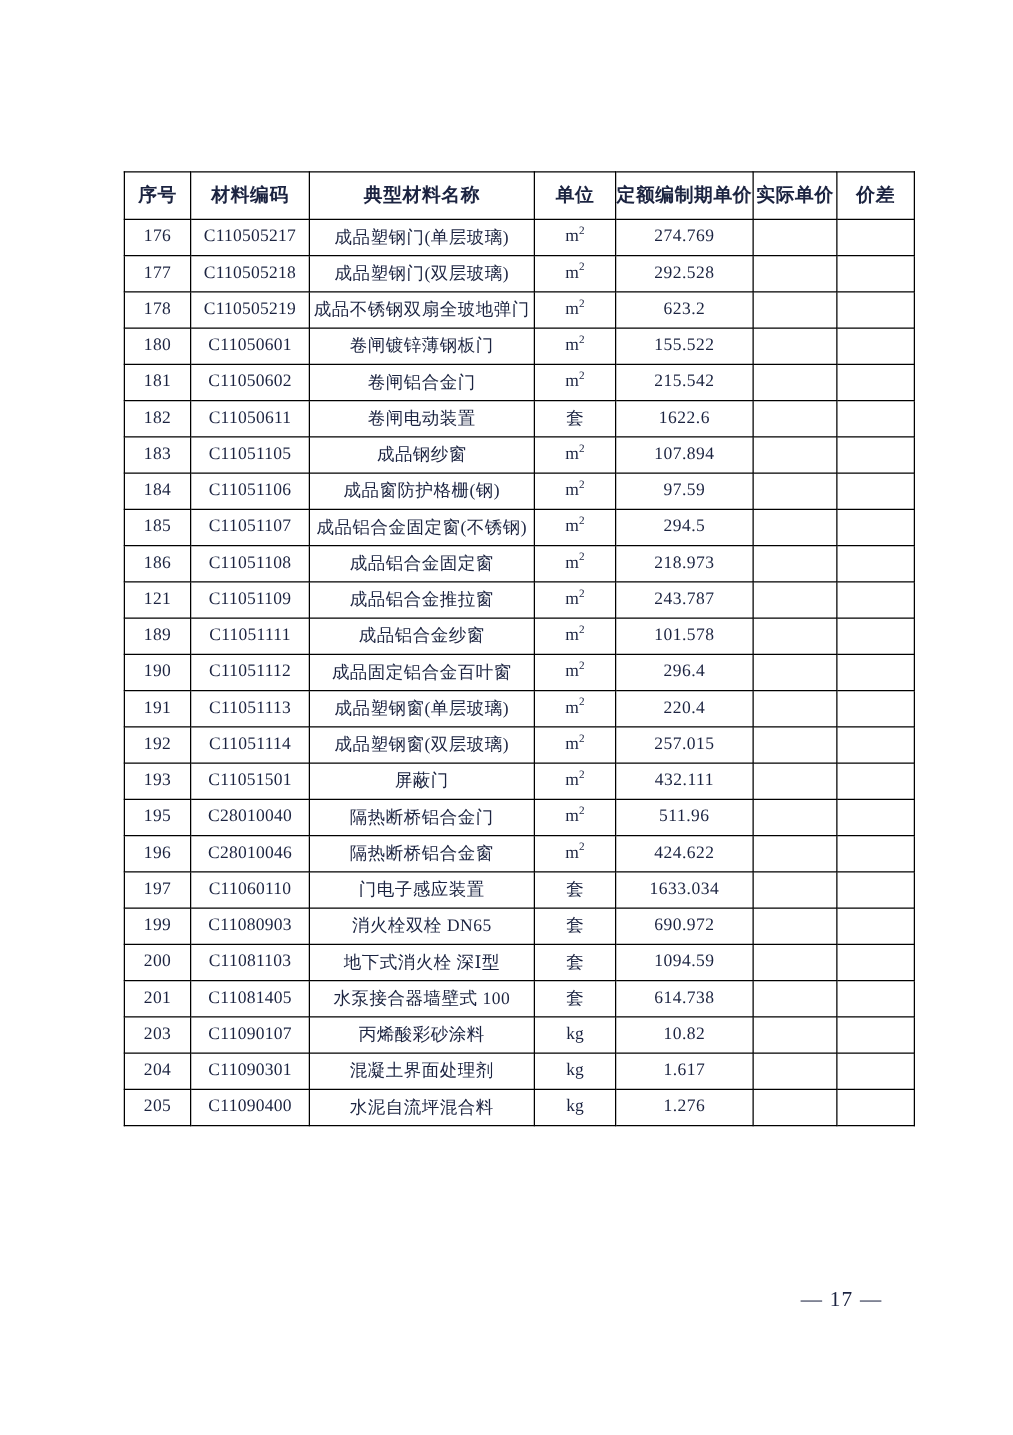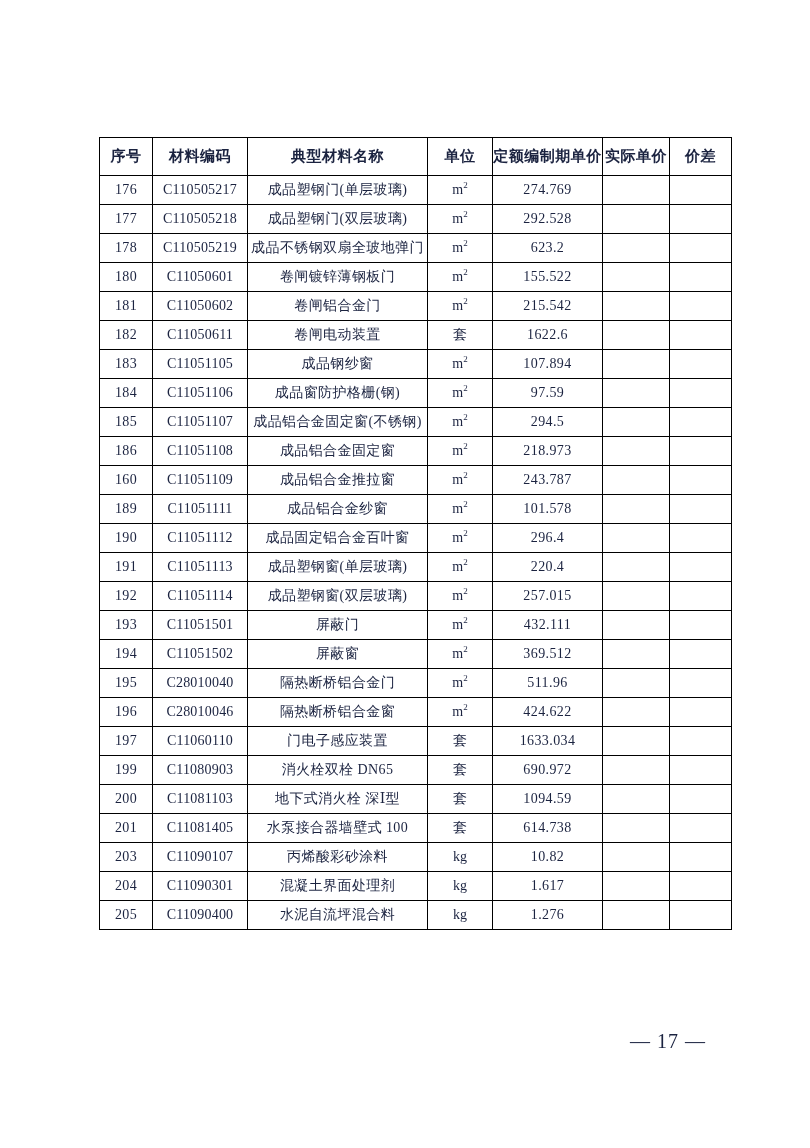--- a/index.html
+++ b/index.html
@@ -98,21 +98,21 @@
     letter-spacing: 0.4px;
   }
   td.cell-blank {
     font-size: 13px;
   }
 
   .page-footer {
     position: absolute;
     right: 104px;
     top: 1030px;
-    font-size: 20px;
+    font-size: 17px;
     letter-spacing: 1px;
     color: #1b2340;
     font-family: "Liberation Serif", "DejaVu Serif", serif;
     white-space: nowrap;
   }
 </style>
 </head>
 <body>
 
 <div class="page">
@@ -224,21 +224,21 @@
           <tr>
             <td class="cell-seq">186</td>
             <td class="cell-code">C11051108</td>
             <td class="cell-name">成品铝合金固定窗</td>
             <td class="cell-unit">m<span class="sup">2</span></td>
             <td class="cell-price">218.973</td>
             <td class="cell-blank"></td>
             <td class="cell-blank"></td>
           </tr>
           <tr>
-            <td class="cell-seq">160</td>
+            <td class="cell-seq">121</td>
             <td class="cell-code">C11051109</td>
             <td class="cell-name">成品铝合金推拉窗</td>
             <td class="cell-unit">m<span class="sup">2</span></td>
             <td class="cell-price">243.787</td>
             <td class="cell-blank"></td>
             <td class="cell-blank"></td>
           </tr>
           <tr>
             <td class="cell-seq">189</td>
             <td class="cell-code">C11051111</td>
@@ -274,29 +274,20 @@
             <td class="cell-price">257.015</td>
             <td class="cell-blank"></td>
             <td class="cell-blank"></td>
           </tr>
           <tr>
             <td class="cell-seq">193</td>
             <td class="cell-code">C11051501</td>
             <td class="cell-name">屏蔽门</td>
             <td class="cell-unit">m<span class="sup">2</span></td>
             <td class="cell-price">432.111</td>
-            <td class="cell-blank"></td>
-            <td class="cell-blank"></td>
-          </tr>
-          <tr>
-            <td class="cell-seq">194</td>
-            <td class="cell-code">C11051502</td>
-            <td class="cell-name">屏蔽窗</td>
-            <td class="cell-unit">m<span class="sup">2</span></td>
-            <td class="cell-price">369.512</td>
             <td class="cell-blank"></td>
             <td class="cell-blank"></td>
           </tr>
           <tr>
             <td class="cell-seq">195</td>
             <td class="cell-code">C28010040</td>
             <td class="cell-name">隔热断桥铝合金门</td>
             <td class="cell-unit">m<span class="sup">2</span></td>
             <td class="cell-price">511.96</td>
             <td class="cell-blank"></td>

